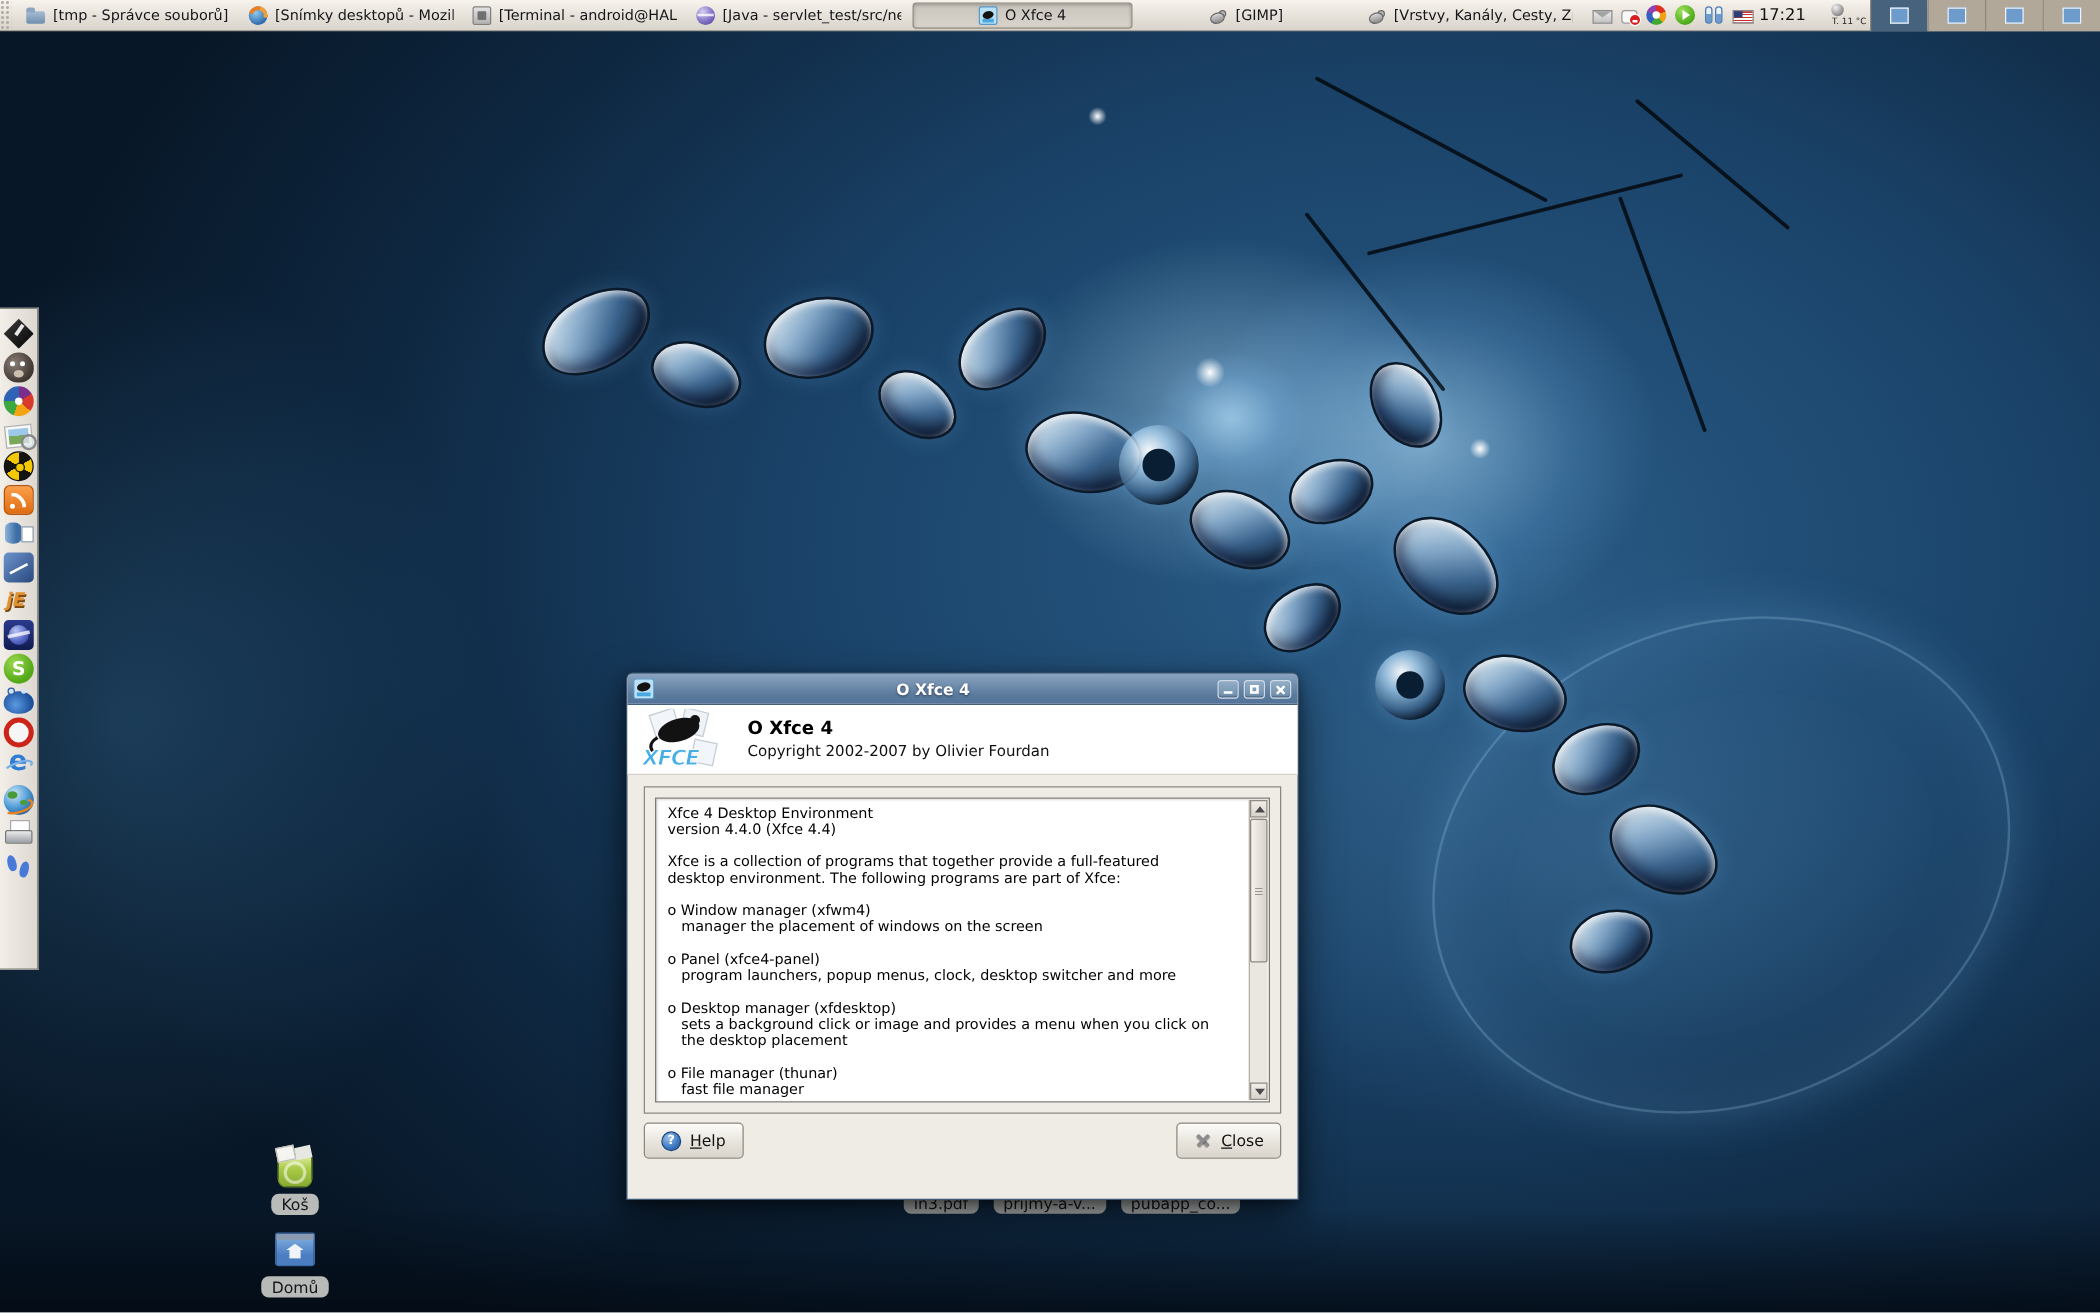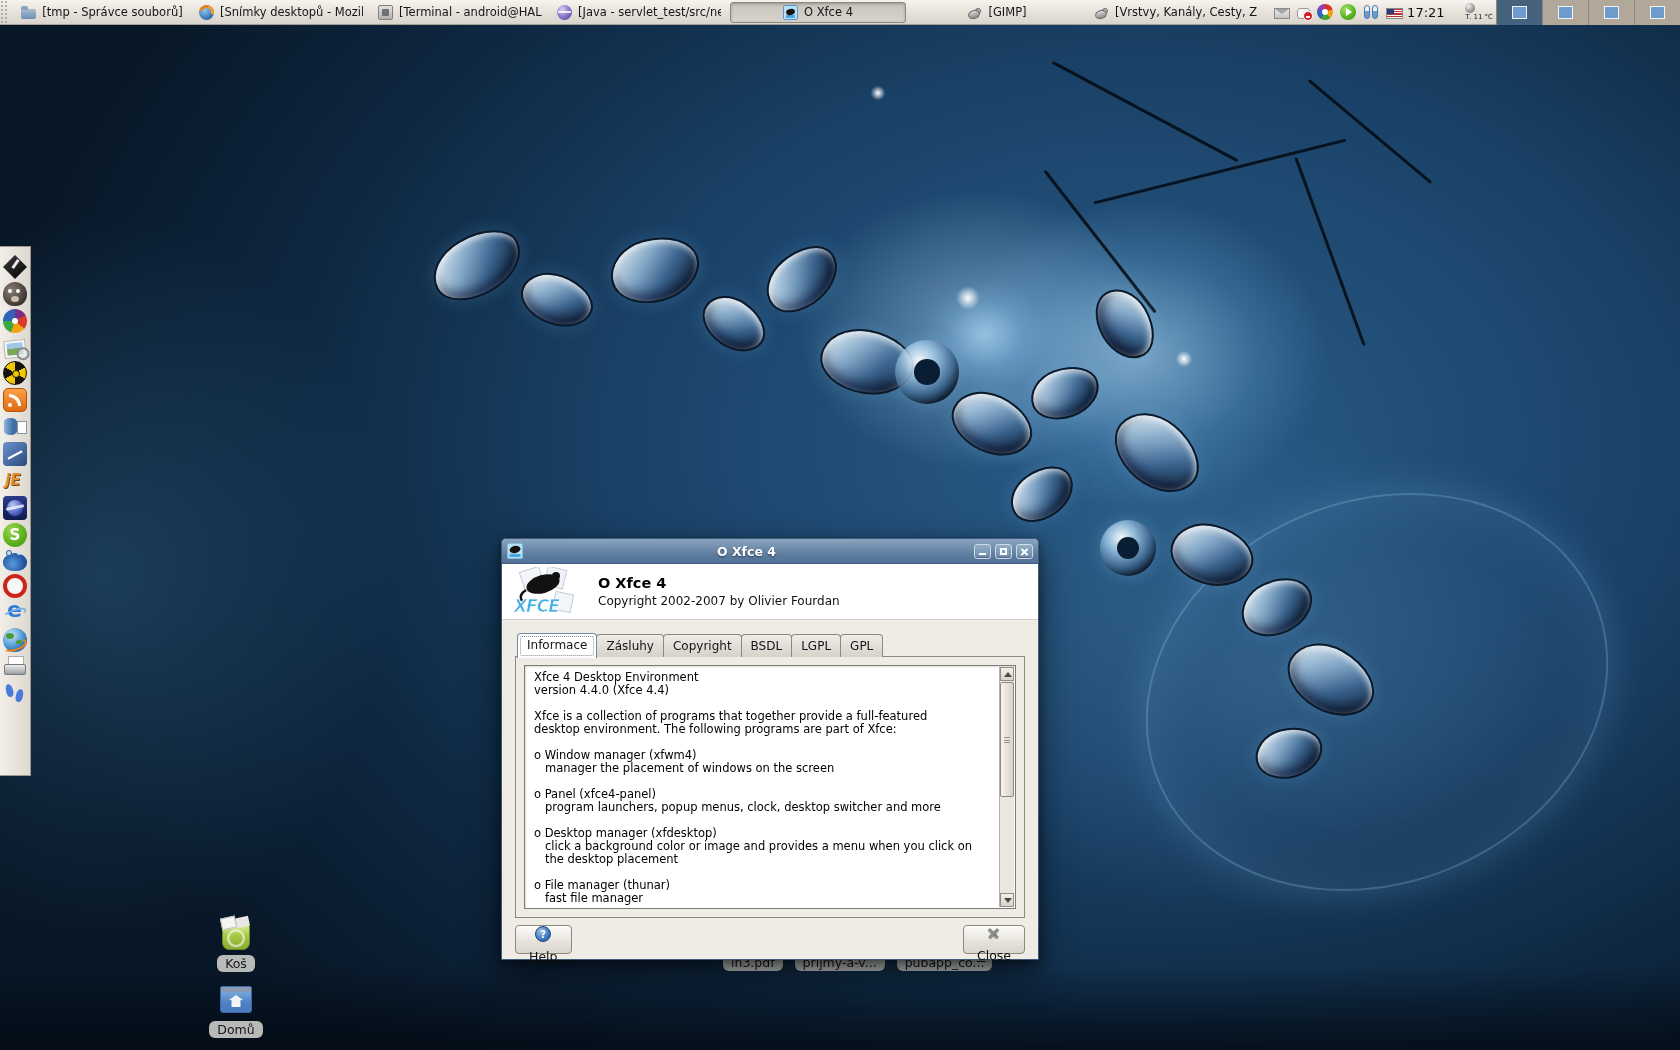--- a/index.html
+++ b/index.html
@@ -177,21 +177,21 @@
   .sb-btn i{position:absolute;left:3px;border-left:4px solid transparent;border-right:4px solid transparent;}
   .sb-btn.up i{top:4px;border-bottom:5px solid #4a4a4a;}
   .sb-btn.down i{top:4px;border-top:5px solid #4a4a4a;}
   .sb-thumb{position:absolute;left:0;top:15px;width:14px;height:115px;background:linear-gradient(90deg,#f6f2ec,#d8d4cc);
     border:1px solid #8d897f;border-radius:2px;box-sizing:border-box;}
   .sb-thumb::after{content:"";position:absolute;left:3px;right:3px;top:50%;margin-top:-3px;height:6px;
     background:repeating-linear-gradient(to bottom,#9a968e 0,#9a968e 1px,transparent 1px,transparent 2.6px);}
   .btnrow{display:flex;justify-content:space-between;align-items:center;padding:7px 0 0;}
   .gbtn{display:flex;align-items:center;gap:7px;height:29px;padding:0 13px;cursor:default;
     background:linear-gradient(#fdfcfa,#e6e2da 60%,#d9d5cd);border:1px solid #8d897f;border-radius:4px;
-    font-family:inherit;font-size:12.5px;color:#111;flex-direction:column;}
+    font-family:inherit;font-size:12.5px;color:#111;}
   .help-ic{width:16px;height:16px;border-radius:50%;position:relative;flex:0 0 auto;
     background:radial-gradient(circle at 35% 30%,#9cc2e8,#3d79c0 60%,#1d4f90);border:1px solid #1a4480;box-sizing:border-box;}
   .help-ic::after{content:"?";position:absolute;inset:0;display:flex;align-items:center;justify-content:center;color:#fff;font-weight:bold;font-size:10px;}
   .close-ic{width:15px;height:15px;position:relative;flex:0 0 auto;}
   .close-ic i{position:absolute;left:1px;top:6px;width:13px;height:3px;background:#8c8c8c;border-radius:2px;box-shadow:0 1px 0 rgba(0,0,0,.25);}
   .close-ic i:first-child{transform:rotate(45deg);}
   .close-ic i:last-child{transform:rotate(-45deg);}
 </style>
 </head>
 <body>
@@ -399,34 +399,20 @@
         <circle cx="44" cy="9" r="4" fill="#121212"></circle>
         <path d="M14 23 Q6 28 10 34" stroke="#121212" stroke-width="2.5" fill="none"></path>
         <text x="2" y="45" font-size="17" font-weight="bold" font-style="italic" fill="#45aee6" stroke="#ffffff" stroke-width="0.7" letter-spacing="-1">XFCE</text>
       </svg>
       <div class="dhead-text">
         <div class="dtitle">O Xfce 4</div>
         <div class="dsub">Copyright 2002-2007 by Olivier Fourdan</div>
       </div>
     </div>
     <div class="dbody">
-      <div class="tabs">
-
-          <span class="tab active">Informace</span>
-
-          <span class="tab">Zásluhy</span>
-
-          <span class="tab">Copyright</span>
-
-          <span class="tab">BSDL</span>
-
-          <span class="tab">LGPL</span>
-
-          <span class="tab">GPL</span>
-        </div>
       <div class="page">
         <div class="textbox">
           <div class="tlines">
 
               <div class="tline">Xfce 4 Desktop Environment</div>
 
               <div class="tline">version 4.4.0 (Xfce 4.4)</div>
 
               <div class="tline"></div>
 
@@ -443,21 +429,21 @@
               <div class="tline"></div>
 
               <div class="tline">o Panel (xfce4-panel)</div>
 
               <div class="tline">   program launchers, popup menus, clock, desktop switcher and more</div>
 
               <div class="tline"></div>
 
               <div class="tline">o Desktop manager (xfdesktop)</div>
 
-              <div class="tline">   click a background color or image and provides a menu when you click on</div>
+              <div class="tline">   sets a background click or image and provides a menu when you click on</div>
 
               <div class="tline">   the desktop placement</div>
 
               <div class="tline"></div>
 
               <div class="tline">o File manager (thunar)</div>
 
               <div class="tline">   fast file manager</div>
             </div>
           <div class="sbar">

